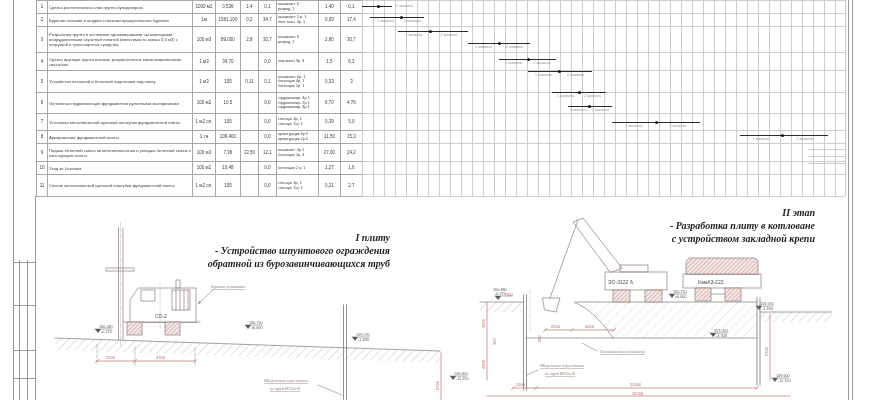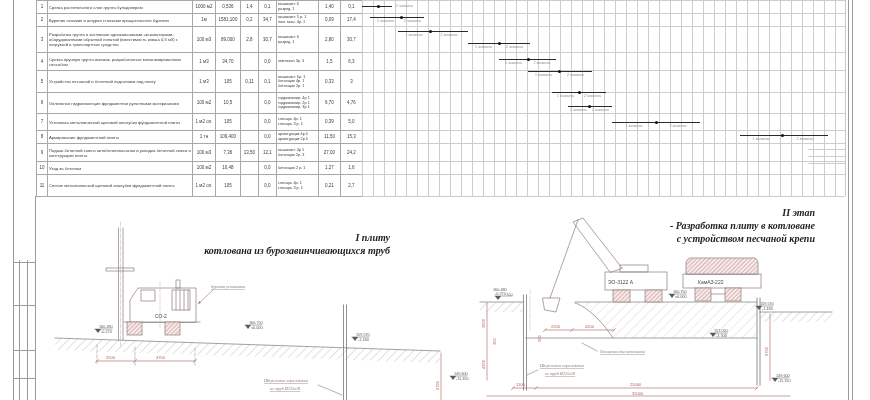--- a/index.html
+++ b/index.html
@@ -258,26 +258,27 @@
       <div class="glab" style="left: 272px; top: 124px;">1 захватка</div>
       <div class="glab" style="left: 316px; top: 124px;">2 захватка</div>
       <div class="gbar" style="left: 378px; top: 135px; width: 88px;"></div>
       <div class="gdot" style="left: 418.5px; top: 134px;"></div>
       <div class="glab" style="left: 399px; top: 137px;">1 захватка</div>
       <div class="glab" style="left: 443px; top: 137px;">2 захватка</div>
     </div>
 
   <div class="stage-title" style="left:120px;top:231px;width:270px;">
     <div>I плиту</div>
-    <div>котлована из бурозавинчивающихся труб</div>
+    <div>- Устройство шпунтового ограждения</div>
+    <div>обратной из бурозавинчивающихся труб</div>
   </div>
   <div class="stage-title" style="left:505px;top:206px;width:310px;">
     <div>II этап</div>
     <div>- Разработка плиту в котловане</div>
-    <div>с устройством песчаной крепи</div>
+    <div>с устройством закладной крепи</div>
   </div>
 
   <svg width="870" height="200" viewBox="0 200 870 200" style="position:absolute;left:0;top:200px;" stroke-linecap="square">
     <defs>
       <pattern id="gh" width="6" height="6" patternUnits="userSpaceOnUse" patternTransform="rotate(45)">
         <line x1="0" y1="0" x2="0" y2="6" stroke="#a8a8a8" stroke-width="0.7"></line>
       </pattern>
       <pattern id="sh" width="7" height="7" patternUnits="userSpaceOnUse" patternTransform="rotate(45)">
         <line x1="0" y1="0" x2="0" y2="7" stroke="#bdbdbd" stroke-width="0.6"></line>
       </pattern>

